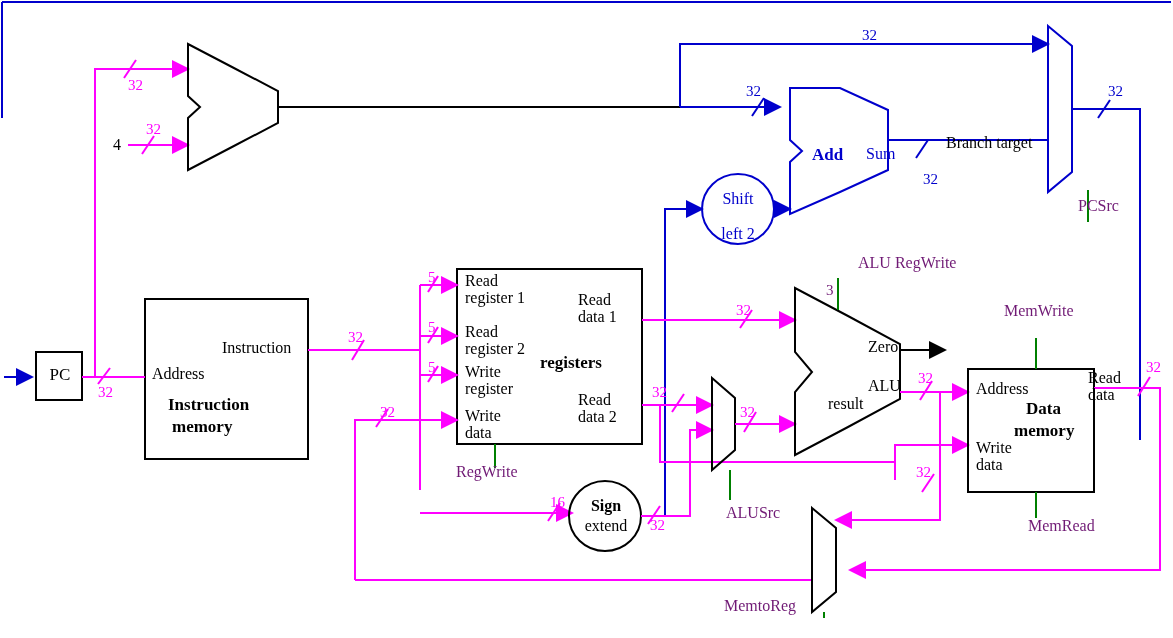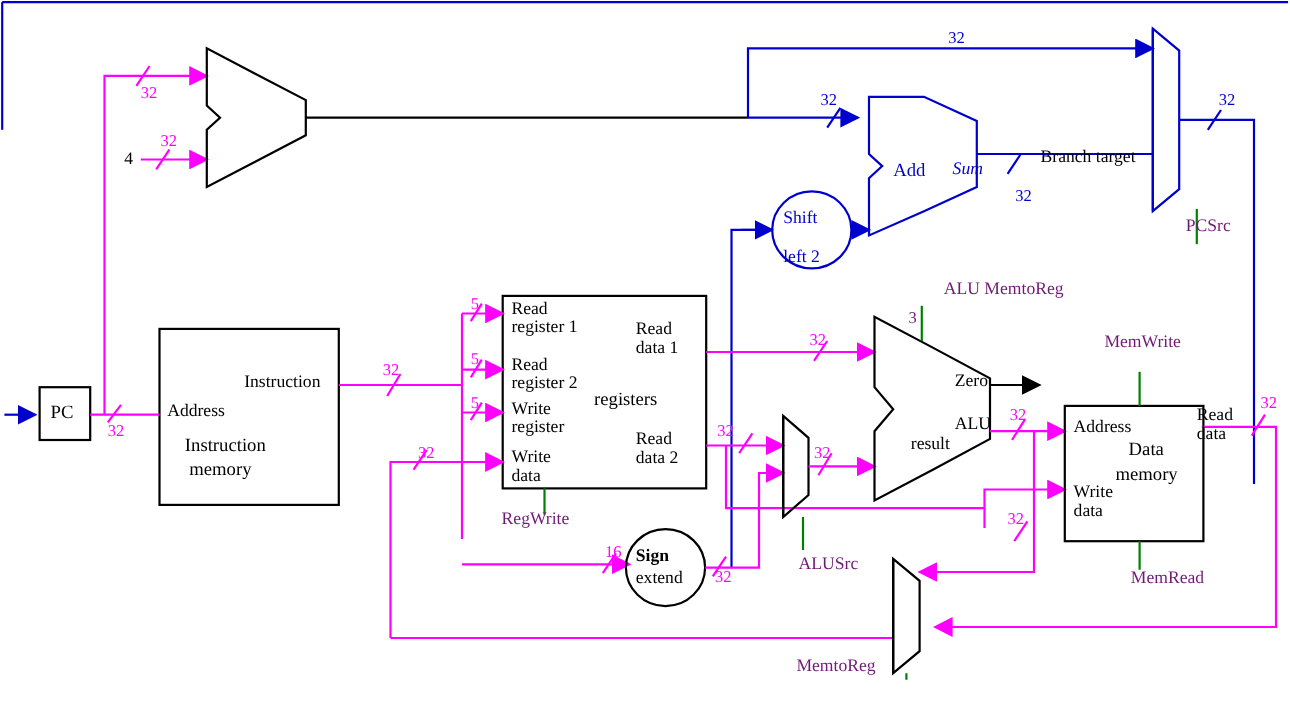--- a/index.html
+++ b/index.html
@@ -4,22 +4,22 @@
 <style>
   html,body{margin:0;padding:0;background:#ffffff;}
   #stage{position:relative;width:1173px;height:638px;background:#ffffff;
          font-family:"Liberation Serif", serif; overflow:hidden;}
   svg#wires{position:absolute;left:0;top:0;width:1173px;height:638px;}
   .lbl{position:absolute;white-space:nowrap;line-height:1.05;}
   .black{color:#000000;}
   .magenta{color:#ff00ff;}
   .green{color:#701a75;}
   .blue{color:#0000cc;}
-  .b{font-weight:normal;}
-  .c{}
+  .b{font-weight:bold;}
+  .c{text-align:center;}
   .num{font-size:15px;}
   .t15{font-size:16px;}
   .t16{font-size:17px;}
 </style>
 </head>
 <body>
 
 <div id="stage">
 
 <svg id="wires" viewBox="0 0 1173 638">
@@ -176,27 +176,27 @@
 <div class="lbl black t15" style="left:578px;top:392px;">Read<br>data 2</div>
 <div class="lbl black t16 b" style="left:540px;top:354px;">registers</div>
 
 <div class="lbl black t15 c" style="left:578px;top:498px;width:56px;font-weight:bold;">Sign</div>
 <div class="lbl black t15 c" style="left:578px;top:518px;width:56px;">extend</div>
 
 <div class="lbl blue t15 c" style="left:712px;top:191px;width:52px;">Shift</div>
 <div class="lbl blue t15 c" style="left:712px;top:226px;width:52px;">left 2</div>
 
 <div class="lbl blue t16 b" style="left:812px;top:146px;">Add</div>
-<div class="lbl blue t15" style="left:866px;top:146px;font-style:italic;">Sum</div>
+<div class="lbl blue t15" style="left:866px;top:146px;">Sum</div>
 <div class="lbl black t15" style="left:946px;top:135px;">Branch target</div>
 
 <div class="lbl black t15" style="left:868px;top:339px;">Zero</div>
 <div class="lbl black t15" style="left:868px;top:378px;">ALU</div>
 <div class="lbl black t15" style="left:828px;top:396px;">result</div>
-<div class="lbl green t15" style="left:858px;top:255px;">ALU MemtoReg</div>
+<div class="lbl green t15" style="left:858px;top:255px;">ALU RegWrite</div>
 
 <div class="lbl black t15" style="left:976px;top:381px;">Address</div>
 <div class="lbl black t15" style="left:976px;top:440px;">Write<br>data</div>
 <div class="lbl black t15" style="left:1088px;top:370px;">Read<br>data</div>
 <div class="lbl black t16 b" style="left:1026px;top:400px;">Data</div>
 <div class="lbl black t16 b" style="left:1014px;top:422px;">memory</div>
 
 <div class="lbl green t15" style="left:1078px;top:198px;">PCSrc</div>
 <div class="lbl green t15" style="left:456px;top:464px;">RegWrite</div>
 <div class="lbl green t15" style="left:726px;top:505px;">ALUSrc</div>

